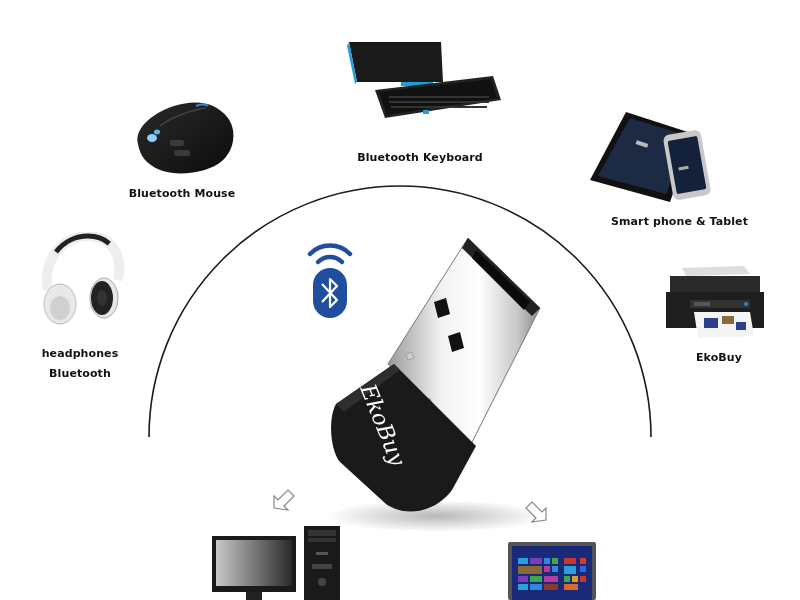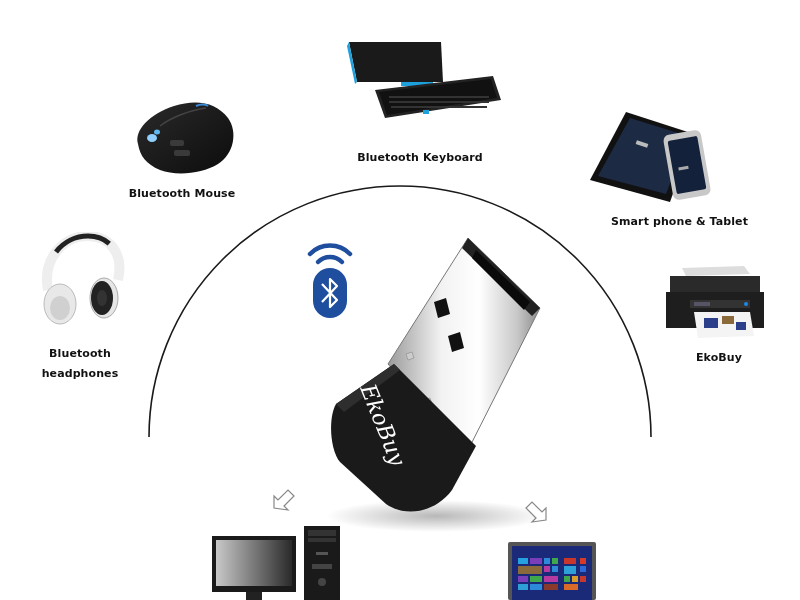--- a/index.html
+++ b/index.html
@@ -68,22 +68,22 @@
     <path d="M12 58 C6 26 28 4 52 4 C74 4 88 22 82 48" fill="none" stroke="#eee" stroke-width="10"></path>
     <path d="M12 58 C6 26 28 4 52 4 C74 4 88 22 82 48" fill="none" stroke="#222" stroke-width="5" stroke-dasharray="0 40 60 200"></path>
     <ellipse cx="24" cy="72" rx="16" ry="20" fill="#e8e8e8" stroke="#bbb"></ellipse>
     <ellipse cx="24" cy="76" rx="10" ry="12" fill="#d0d0d0"></ellipse>
     <ellipse cx="68" cy="66" rx="14" ry="20" fill="#e6e6e6" stroke="#aaa"></ellipse>
     <ellipse cx="66" cy="66" rx="11" ry="17" fill="#222"></ellipse>
     <ellipse cx="66" cy="66" rx="5" ry="8" fill="#333"></ellipse>
   </svg>
 </div>
 <div class="label" style="left:20px;top:344px;width:120px;">
+  <div>headphones</div>
   <div>Bluetooth</div>
-  <div>headphones</div>
 </div>
 
 <div class="abs" style="left:664px;top:262px;">
   <svg width="104" height="80" viewBox="0 0 104 80">
     <polygon points="18,6 80,4 86,12 22,14" fill="#ddd"></polygon>
     <rect x="6" y="14" width="90" height="18" fill="#2a2a2a"></rect>
     <rect x="2" y="30" width="98" height="36" fill="#1e1e1e"></rect>
     <rect x="26" y="38" width="60" height="8" fill="#333"></rect>
     <rect x="30" y="40" width="16" height="4" fill="#556"></rect>
     <circle cx="82" cy="42" r="2" fill="#1e88e5"></circle>

